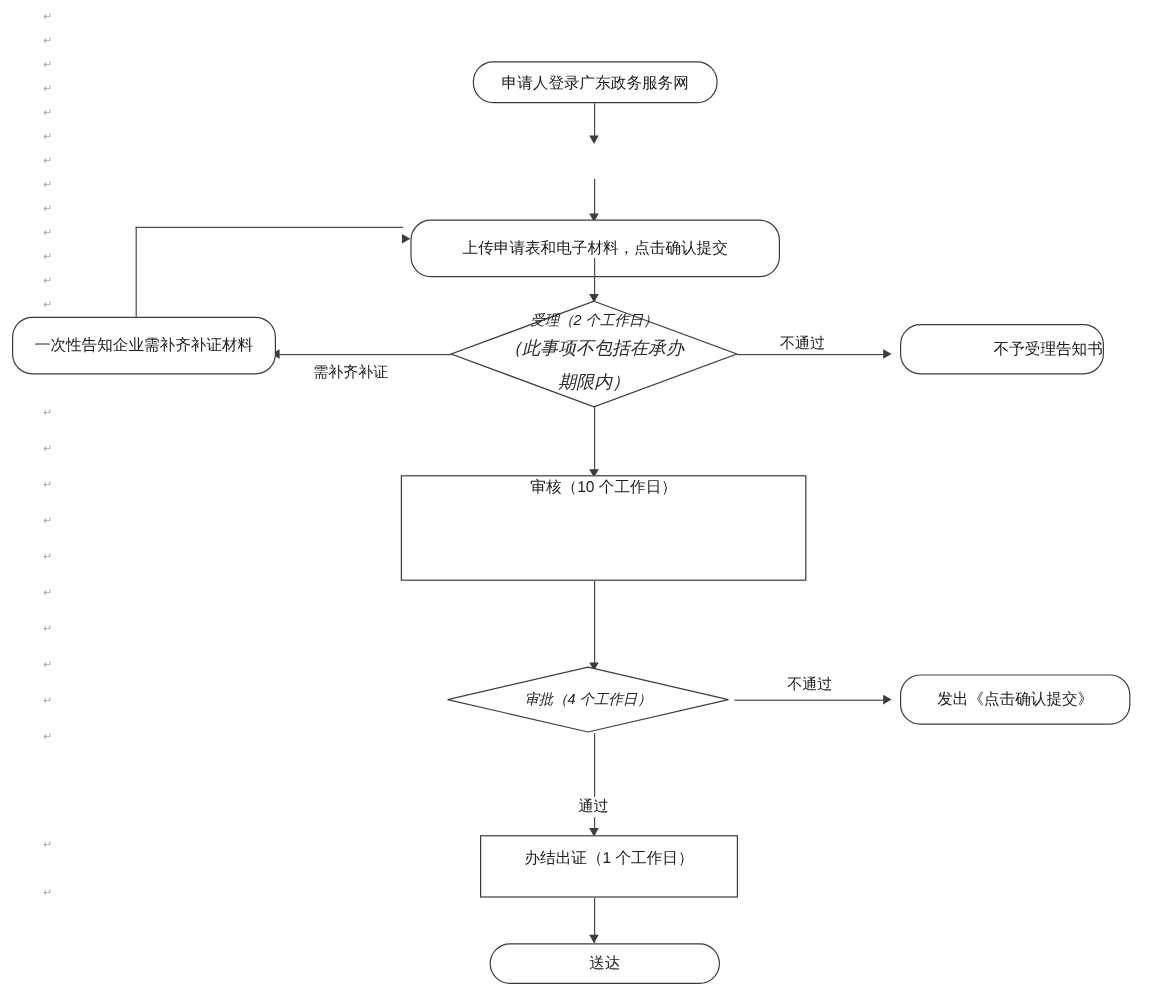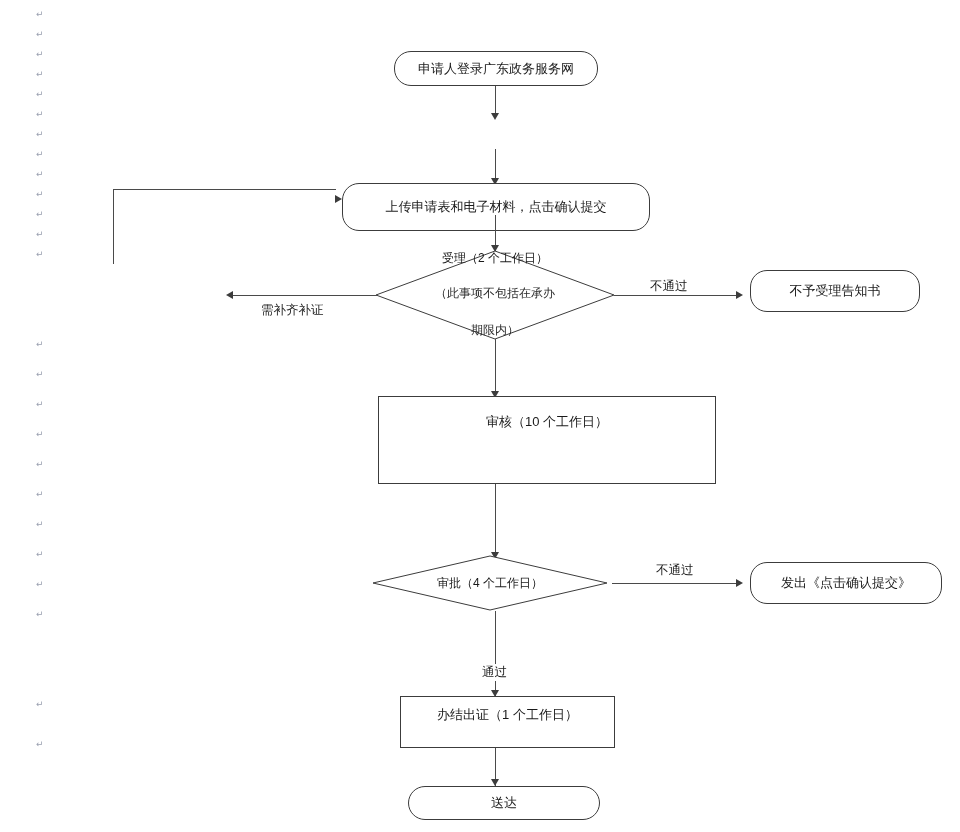--- a/index.html
+++ b/index.html
@@ -63,25 +63,26 @@
     top: 0;
     width: 100%;
     height: 100%;
     display: flex;
     flex-direction: column;
     align-items: center;
     justify-content: center;
     text-align: center;
     color: #1a1a1a;
     pointer-events: none;
+    font-style: italic;
   }
   .diamond-text .sub {
-    font-size: 12px;
+    font-size: 15px;
     line-height: 1.7;
-    margin-top: 16px;
+    margin-top: 2px;
     color: #2a2a2a;
   }
 
   
   .conn {
     position: absolute;
     background: #4a4a4a;
   }
   .v { width: 1px; }
   .h { height: 1px; }
@@ -190,37 +191,40 @@
       <span class="fs12">受理（2 个工作日）</span>
       <span class="sub">（此事项不包括在承办</span>
       <span class="sub">期限内）</span>
     </div>
   </div>
 
   <div class="conn h" style="left:232px; top:295px; width:145px;"></div>
   <div class="arrow left" style="left:226px; top:291px;"></div>
   <div class="edge-label" style="left:259px; top:302px;">需补齐补证</div>
 
+  <div class="node centered fs13" style="left:10px; top:264px; width:220px; height:48px;">
+    <span class="label">一次性告知企业需补齐补证材料</span>
+  </div>
 
   <div class="conn v" style="left:113px; top:189px; height:75px;"></div>
   <div class="conn h" style="left:113px; top:189px; width:223px;"></div>
   <div class="arrow right" style="left:335px; top:195px;"></div>
 
   <div class="conn h" style="left:614px; top:295px; width:125px;"></div>
   <div class="arrow right" style="left:736px; top:291px;"></div>
   <div class="edge-label" style="left:648px; top:278px;">不通过</div>
 
-  <div class="node centered fs13" style="left:750px; top:270px; width:170px; height:42px;">
+  <div class="node centered fs13" style="left:750px; top:270px; width:170px; height:42px;align-items:flex-end;">
     <span class="label">不予受理告知书</span>
   </div>
 
   <div class="conn v" style="left:495px; top:339px; height:58px;"></div>
   <div class="arrow down" style="left:491px; top:391px;"></div>
 
-  <div class="node fs13" style="left:334px; top:396px; width:338px; height:88px; padding-top:16px; justify-content:flex-start;margin-left:44px;">
+  <div class="node fs13" style="left:334px; top:396px; width:338px; height:88px; justify-content:flex-start;">
     <span class="label">审核（10 个工作日）</span>
   </div>
 
   <div class="conn v" style="left:495px; top:484px; height:74px;"></div>
   <div class="arrow down" style="left:491px; top:552px;"></div>
 
   <div class="diamond-wrap" style="left:372px; top:555px; width:236px; height:56px;">
     <svg width="236" height="56" viewBox="0 0 236 56">
       <polygon points="118,1 235,28 118,55 1,28" fill="#ffffff" stroke="#3c3c3c" stroke-width="1"></polygon>
     </svg>

